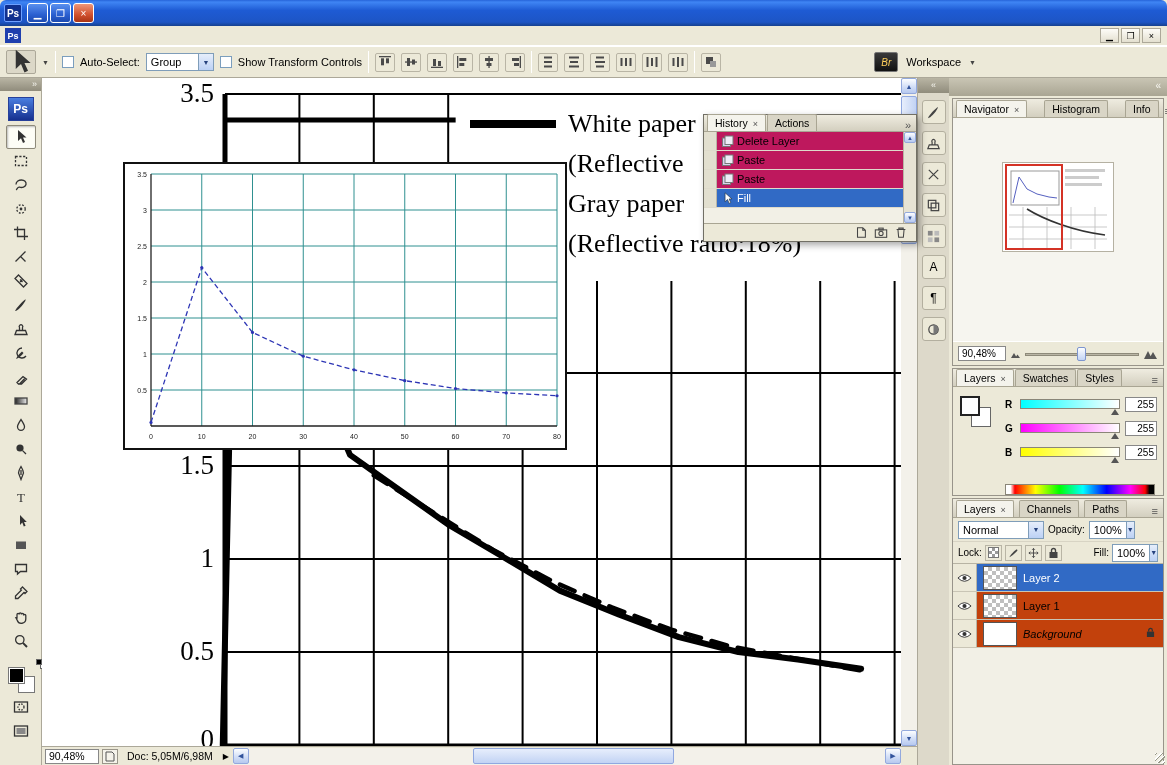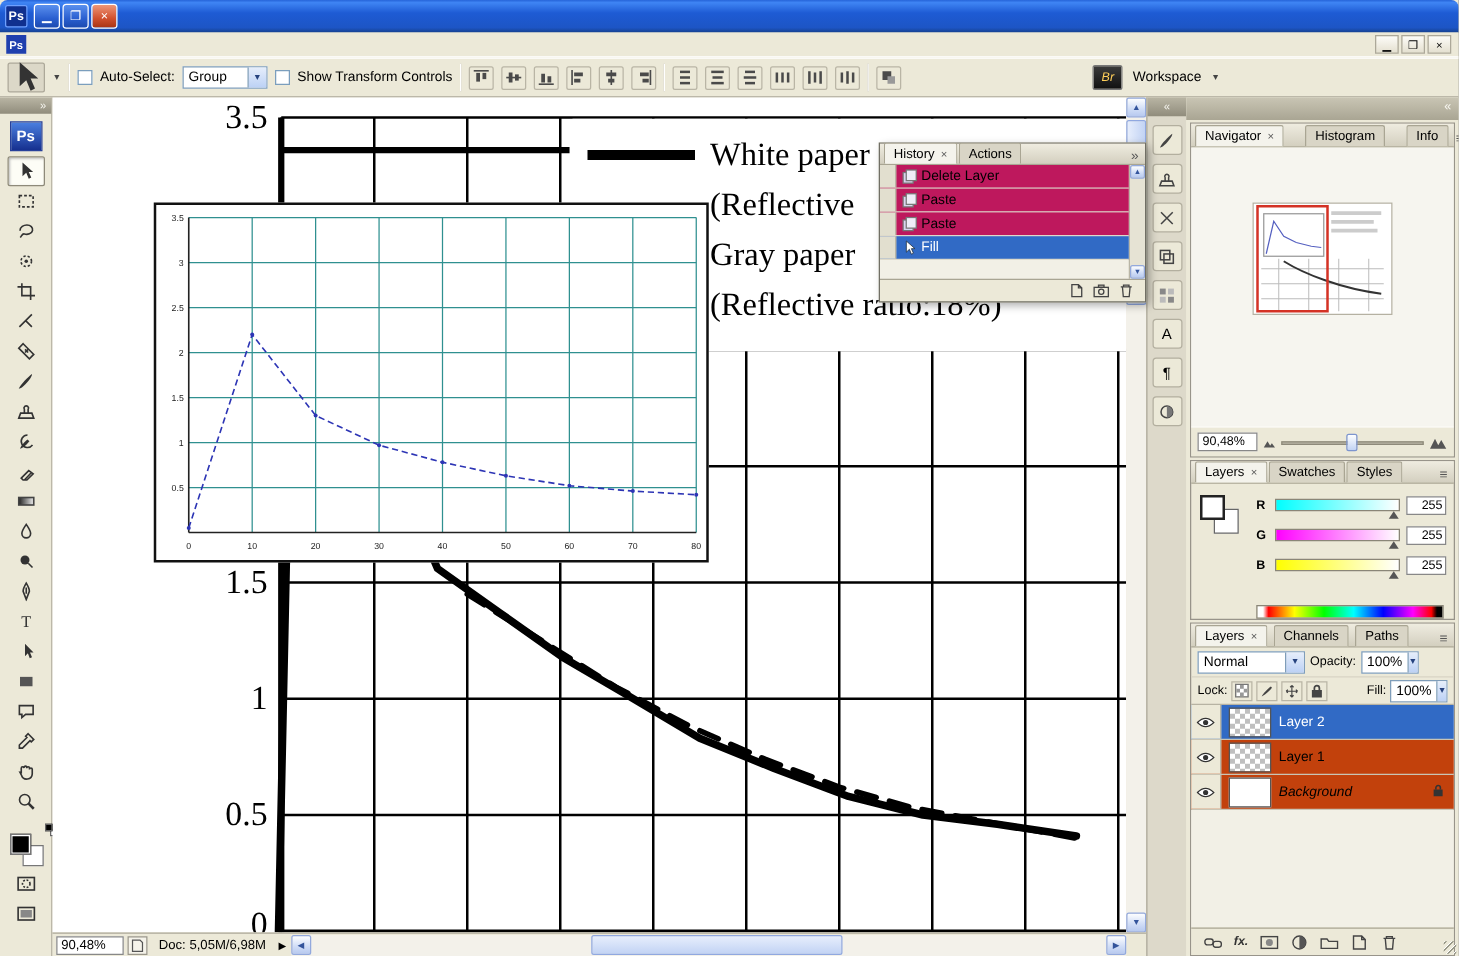--- a/index.html
+++ b/index.html
@@ -770,44 +770,20 @@
             <span class="layer-name">Background</span>
             <span class="layer-lock">
               <svg width="9" height="11" viewBox="0 0 10 12">
                 <rect x="1" y="5" width="8" height="6" fill="#333"></rect>
                 <path d="M3 5 V3.5 a2 2 0 1 1 4 0 V5" fill="none" stroke="#333" stroke-width="1.4"></path>
               </svg>
             </span>
           </div>
         </div>
       <div class="lay-filler"></div>
-      <div class="lay-bottom">
-        <svg viewBox="0 0 16 14">
-            <rect x="1" y="4" width="7" height="5" rx="2"></rect>
-            <rect x="8" y="6" width="7" height="5" rx="2"></rect>
-          </svg>
-        <span class="fx-label">fx.</span>
-        <svg viewBox="0 0 16 14">
-            <rect x="1" y="2" width="14" height="10"></rect>
-            <circle cx="8" cy="7" r="3" fill="#888" stroke="none"></circle>
-          </svg>
-        <svg viewBox="0 0 16 14">
-            <circle cx="8" cy="7" r="5.5"></circle>
-            <path d="M8 1.5 a5.5 5.5 0 0 1 0 11 Z" fill="#555" stroke="none"></path>
-          </svg>
-        <svg viewBox="0 0 16 14">
-            <path d="M1 4 h5 l1.5 2 H15 V12 H1 Z"></path>
-          </svg>
-        <svg viewBox="0 0 16 14">
-            <path d="M3 1.5 h7 l3 3 V12.5 H3 Z M10 1.5 V4.5 H13"></path>
-          </svg>
-        <svg viewBox="0 0 16 14">
-            <path d="M3 3.5 h10 M5.5 3.5 V2 h5 v1.5 M4.5 3.5 l0.8 9 h5.4 l0.8 -9"></path>
-          </svg>
-      </div>
     </div>
     <div class="grip"></div>
   </div>
 
   <div class="history-panel">
     <div class="tabs">
       <div style="display:flex;gap:1px;align-items:flex-end">
 
       <span class="tab active"><span>History</span><span class="x">×</span></span>
           <span class="tab"><span>Actions</span></span>

